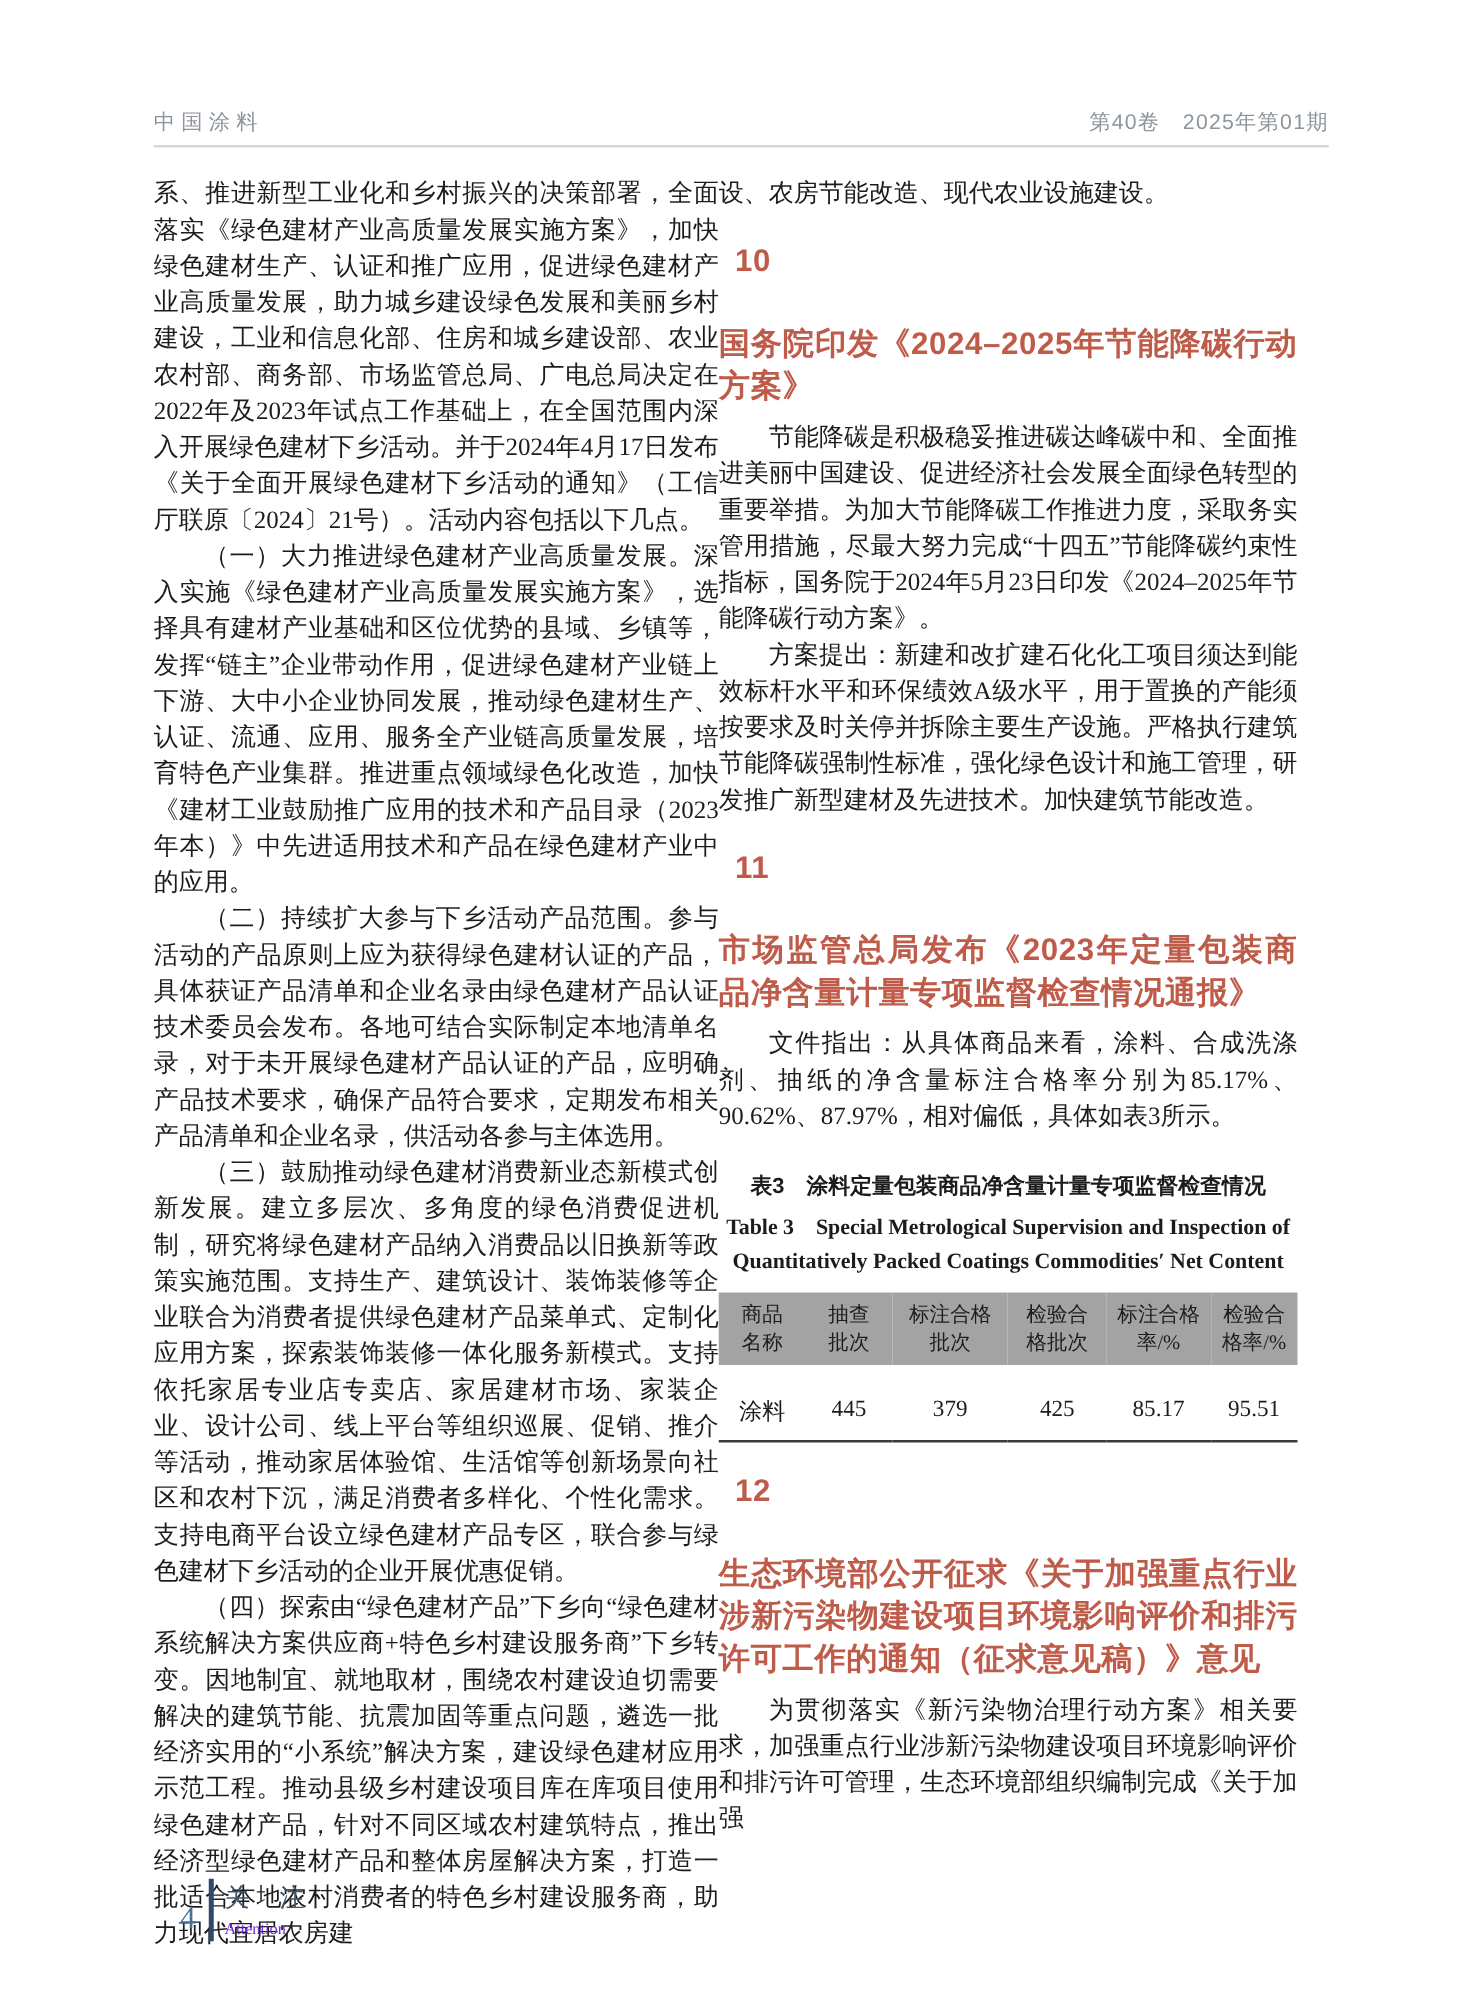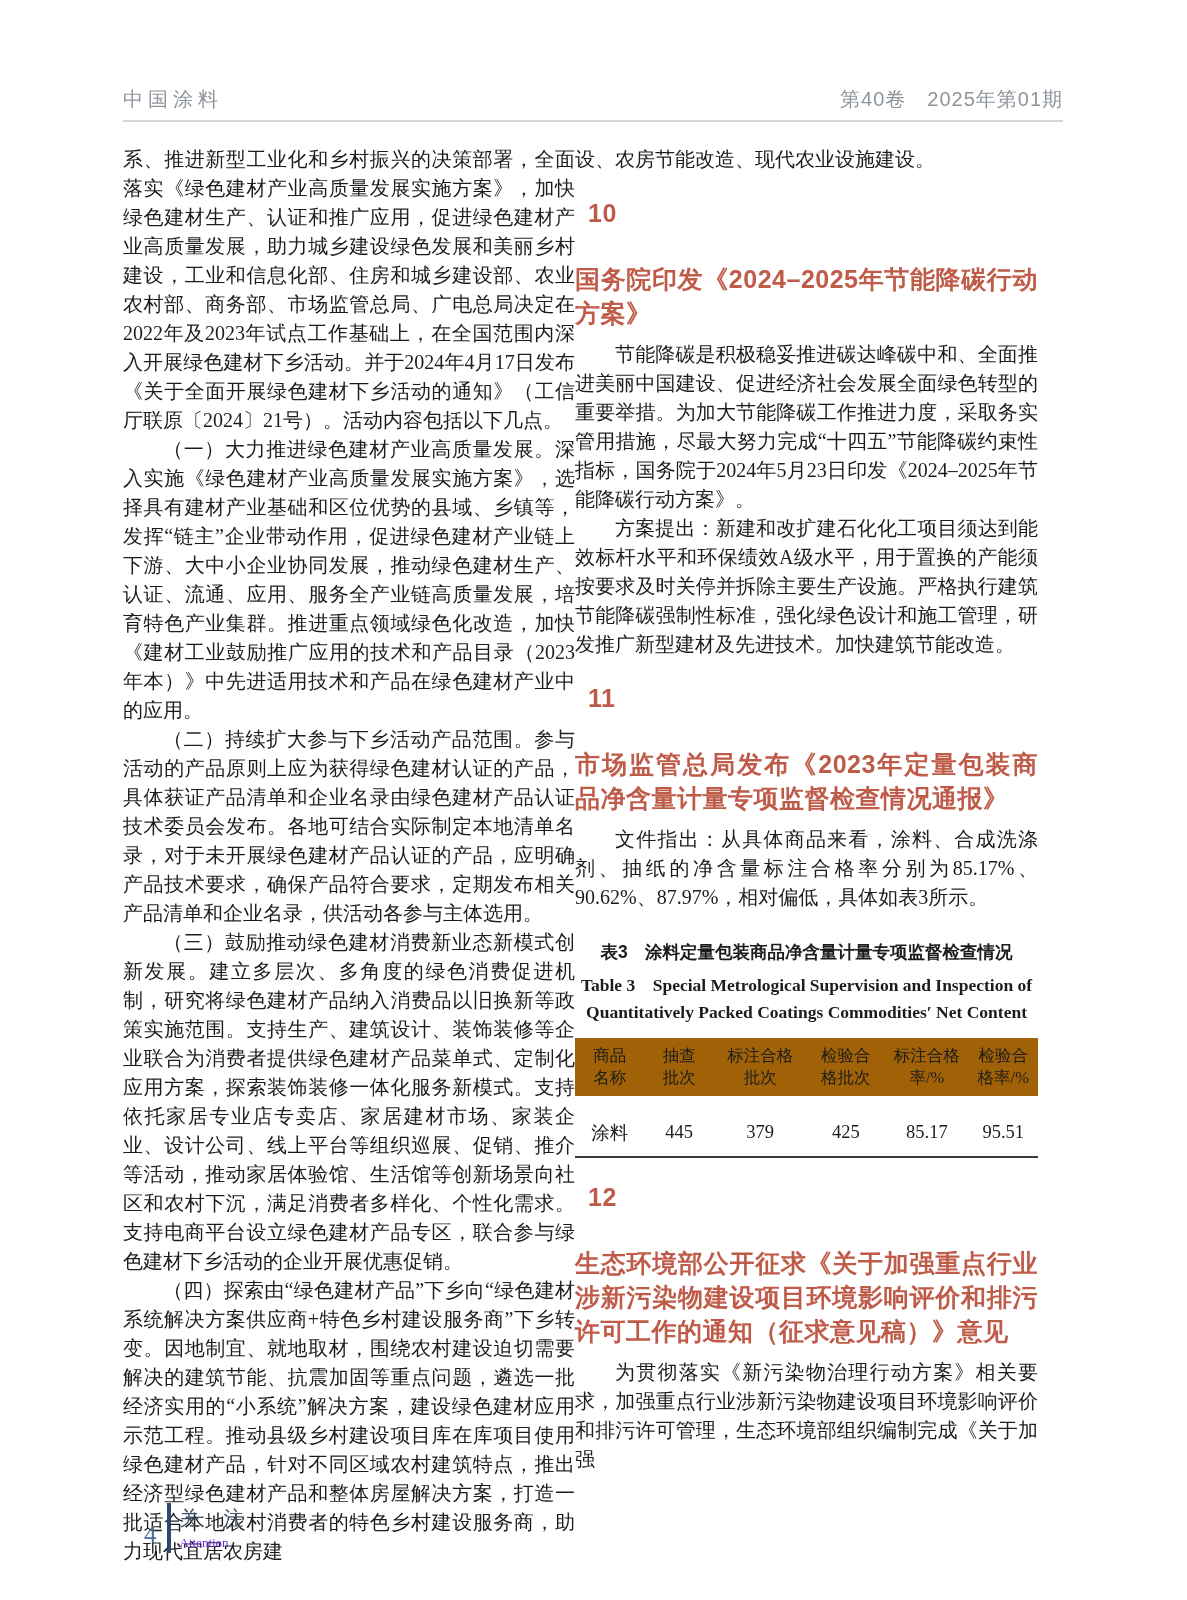--- a/index.html
+++ b/index.html
@@ -6,21 +6,21 @@
   body {
     width:1187px; height:1600px; background:#ffffff; position:relative;
     font-family:"Liberation Serif","DejaVu Serif",serif;
     color:#1c1c1c; overflow:hidden;
   }
   .page { padding:86px 124px 0 123px; box-sizing:border-box; }
 
   
   .page-header {
     display:flex; justify-content:space-between; align-items:flex-start;
-    color:#8d959c; font-size:20px;
+    color:#8d959c; font-size:17px;
     font-family:"Liberation Sans","DejaVu Sans",sans-serif;
   }
   .journal-name { letter-spacing:5px; }
   .issue-info { letter-spacing:1px; }
   .header-rule { border:none; border-top:2px solid #d3d8dc; margin:7px 0 0 0; }
 
   
   .columns { display:flex; margin-top:23px; }
   .col { width:452px; }
   .col-right { width:463px; }
@@ -49,21 +49,21 @@
     font-family:"Liberation Sans","DejaVu Sans",sans-serif;
   }
   .tcap-en {
     text-align:center; font-weight:bold; font-size:17.5px; line-height:27px; margin:0;
     font-family:Liberation Serif, serif;
   }
   table.inspection {
     width:100%; border-collapse:collapse; margin-top:12px;
     border-bottom:2px solid #3b3b3b;
   }
-  table.inspection thead tr { background:#a16207; }
+  table.inspection thead tr { background:#a3a3a3; }
   table.inspection th {
     font-weight:normal; font-size:16.5px; line-height:22px;
     padding:7px 1px; vertical-align:middle;
   }
   table.inspection th span { display:block; text-align:center; }
   table.inspection td {
     text-align:center; font-size:18.5px; padding:24px 1px 11px 1px;
   }
   .cw1{width:15%}.cw2{width:15%}.cw3{width:20%}.cw4{width:17%}.cw5{width:18%}.cw6{width:15%}
 

